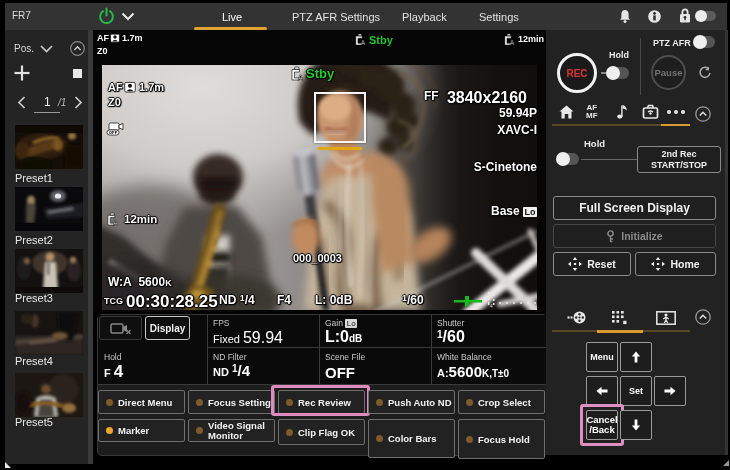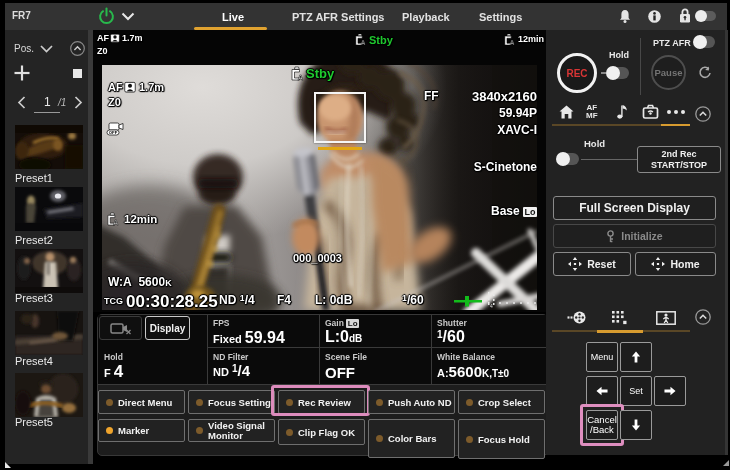--- a/index.html
+++ b/index.html
@@ -1,22 +1,22 @@
 <!DOCTYPE html>
 <html><head><meta charset="utf-8"><style>
 *{margin:0;padding:0;box-sizing:border-box}
 html,body{width:730px;height:470px;background:#000;font-family:"Liberation Sans",sans-serif;overflow:hidden;position:relative}
 .abs{position:absolute}
 .osd{position:absolute;color:#fff;font-weight:bold;text-shadow:-1px 0 1px #000,1px 0 1px #000,0 -1px 1px #000,0 1px 1px #000,1px 1px 1px #000;white-space:nowrap}
-.tbtxt{position:absolute;top:11px;color:#e2e2e2;font-size:11px;font-weight:bold;white-space:nowrap}
+.tbtxt{position:absolute;top:11px;color:#e2e2e2;font-size:11px;font-weight:normal;white-space:nowrap}
 .btn{position:absolute;border:1px solid #8a8a8a;border-radius:3px;background:#1f1f1f;color:#f0f0f0;display:flex;align-items:center;justify-content:center;font-weight:bold}
 .abtn{position:absolute;width:87px;height:24px;border:1px solid #6f6f6f;border-radius:2px;background:#222;color:#f2f2f2;font-size:9.5px;font-weight:bold;display:flex;align-items:center;white-space:nowrap}
 .abtn .dot{width:7px;height:7px;border-radius:50%;background:#7d5b2b;margin:0 5px 0 7px;flex:none}
-.cell-label{position:absolute;color:#c9c9c9;font-size:8.5px;font-weight:bold}
-.dpbtn{position:absolute;width:32px;height:30px;border:1px solid #9a9a9a;border-radius:2px;background:#1d1d1d;color:#fff;display:flex;align-items:center;justify-content:center;font-size:9px;font-weight:normal;text-align:center;line-height:10px}
+.cell-label{position:absolute;color:#c9c9c9;font-size:8.5px;font-weight:normal}
+.dpbtn{position:absolute;width:32px;height:30px;border:1px solid #9a9a9a;border-radius:2px;background:#1d1d1d;color:#fff;display:flex;align-items:center;justify-content:center;font-size:9px;font-weight:bold;text-align:center;line-height:10px}
 </style></head>
 <body>
 
 <div class="abs" id="topbar" style="left:5px;top:3px;width:722px;height:27px;background:#333"></div>
 <div class="tbtxt" style="left:12px;top:10px;font-size:10px;color:#ddd">FR7</div>
 
 <svg class="abs" style="left:98px;top:7px" width="17" height="18" viewBox="0 0 17 18">
  <path d="M5.1 4.2 A6.4 6.4 0 1 0 11.9 4.2" fill="none" stroke="#28b94c" stroke-width="2" stroke-linecap="round"></path>
  <line x1="8.5" y1="1.5" x2="8.5" y2="8.5" stroke="#28b94c" stroke-width="2" stroke-linecap="round"></line>
 </svg>
@@ -342,21 +342,21 @@
   <path d="M1 3.5 L8.5 3.5 L8.5 6 L3.5 6 L3.5 12 L8.5 12 L8.5 14 L1 14 Z M4 1 L7.5 1 L8.2 3.2 L3.4 3.2 Z"></path>
  </g>
  <text x="9.5" y="14.2" font-size="7.5" font-weight="bold" fill="#fff" stroke="#000" stroke-width="0.5" text-anchor="middle" font-family="Liberation Sans">A</text>
 </svg>
 <div class="osd" style="left:306px;top:66px;font-size:13px;color:#1fcb2f">Stby</div>
 
 <div class="abs" style="left:314px;top:92px;width:52px;height:51px;border:2px solid #f5f5f5;box-shadow:0 0 2px rgba(0,0,0,.6)"></div>
 <div class="abs" style="left:318px;top:147px;width:44px;height:3px;background:#e2a712"></div>
 
 <div class="osd" style="left:424px;top:89px;font-size:12px">FF</div>
-<div class="osd" style="right:193px;top:89px;font-size:13px">3840x2160</div>
+<div class="osd" style="right:203px;top:89px;font-size:16px">3840x2160</div>
 <div class="osd" style="right:193px;top:106px;font-size:12px">59.94P</div>
 <div class="osd" style="right:193px;top:123px;font-size:12px">XAVC-I</div>
 <div class="osd" style="right:193px;top:160px;font-size:12px">S-Cinetone</div>
 <div class="osd" style="right:193px;top:204px;font-size:12px">Base&nbsp;<span style="background:#f0f0f0;color:#111;font-size:9px;padding:0 1.5px;text-shadow:none;border-radius:1px">Lo</span></div>
 
 <div class="osd" style="left:293px;top:252px;font-size:11px">000_0003</div>
 
 <div class="osd" style="left:108px;top:275px;font-size:12px">W:A&nbsp; 5600<span style="font-size:9px">K</span></div>
 <div class="osd" style="left:104px;top:294px;font-size:9px;top:296px">TCG</div>
 <div class="osd" style="left:126px;top:292px;font-size:17px">00:30:28.25</div>
@@ -399,21 +399,21 @@
 <div class="abs" style="left:99px;top:316px;width:43px;height:24px;border:1px solid #3a3a3a;border-radius:3px;background:#0f0f0f"></div>
 <svg class="abs" style="left:110px;top:322px" width="22" height="13" viewBox="0 0 22 13">
  <rect x="1" y="2" width="12" height="9" rx="1.5" fill="none" stroke="#888" stroke-width="1.5"></rect>
  <path d="M13 5 L17 3 L17 10 L13 8 Z" fill="#888"></path>
  <path d="M16.5 8 L20.5 12 M20.5 8 L16.5 12" stroke="#888" stroke-width="1.3"></path>
 </svg>
 
 <div class="btn" style="left:145px;top:316px;width:45px;height:24px;font-size:10px;border-color:#c8c8c8;background:#0f0f0f">Display</div>
 
 <div class="cell-label" style="left:213px;top:318px">FPS</div>
-<div class="abs" style="left:213px;top:329px;color:#fff;font-size:11px;font-weight:bold">Fixed <span style="font-size:16px">59.94</span></div>
+<div class="abs" style="left:213px;top:329px;color:#fff;font-size:11px;font-weight:normal">Fixed <span style="font-size:16px">59.94</span></div>
 
 <div class="cell-label" style="left:325px;top:318px">Gain <span style="background:#d8d8d8;color:#111;font-size:8px;padding:0 1.5px;border-radius:1px">Lo</span></div>
 <div class="abs" style="left:325px;top:328px;color:#fff;font-size:16px;font-weight:bold">L:0<span style="font-size:10px">dB</span></div>
 
 <div class="cell-label" style="left:437px;top:318px">Shutter</div>
 <div class="abs" style="left:437px;top:328px;color:#fff;font-size:16px;font-weight:bold"><span style="font-size:10px;vertical-align:4px">1</span>/60</div>
 
 <div class="cell-label" style="left:104px;top:352px">Hold</div>
 <div class="abs" style="left:104px;top:362px;color:#fff;font-size:11px;font-weight:bold">F <span style="font-size:17px">4</span></div>
 

